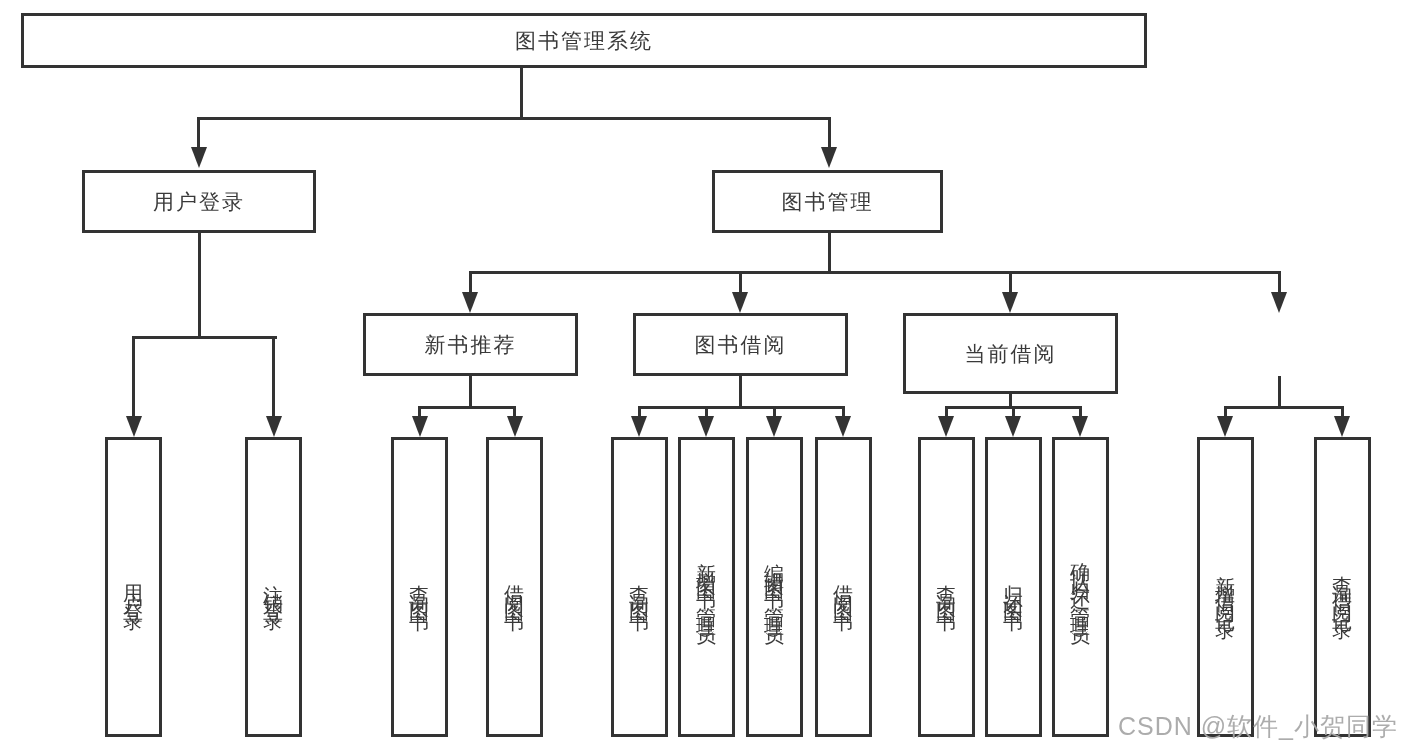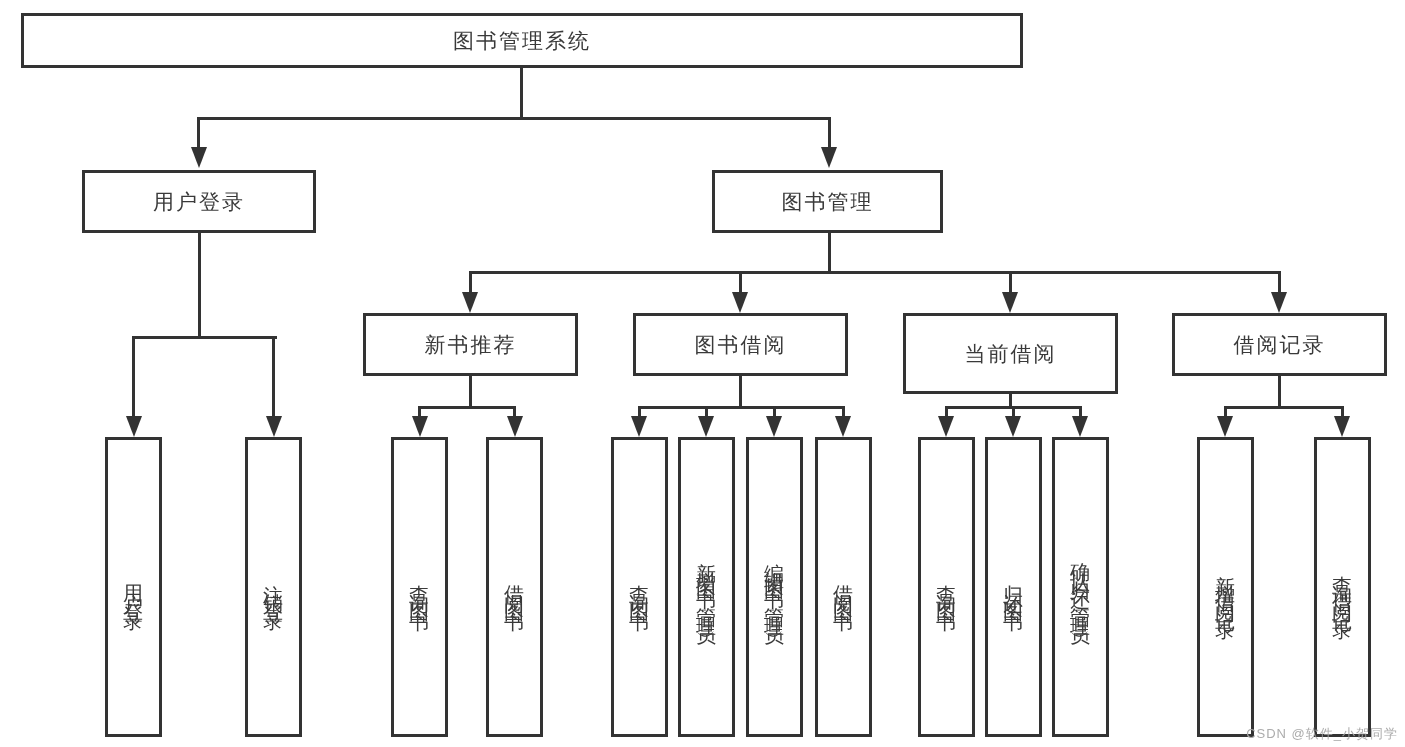--- a/index.html
+++ b/index.html
@@ -17,21 +17,21 @@
     writing-mode:vertical-rl;text-orientation:mixed;
     font-size:20px;letter-spacing:9px;line-height:1.3;white-space:nowrap;
   }
   .line{position:absolute;background:#333333;z-index:1;}
   .arr{
     position:absolute;width:0;height:0;z-index:1;
     border-left:8px solid transparent;border-right:8px solid transparent;
     border-top:21px solid #333333;
   }
   .wm{
-    position:absolute;right:7px;bottom:4px;font-size:13px;letter-spacing:1px;
+    position:absolute;right:7px;bottom:4px;font-size:25px;letter-spacing:1px;
     color:rgba(168,168,168,0.95);z-index:5;white-space:nowrap;
   }
 </style>
 </head>
 <body>
 
 <div id="canvas">
 
   <div class="line" style="left:520px;top:68px;width:3px;height:52px;"></div>
   <div class="line" style="left:197px;top:117px;width:634px;height:3px;"></div>
@@ -85,42 +85,39 @@
   <div class="arr" style="left:1005px;top:416px;"></div>
   <div class="arr" style="left:1072px;top:416px;"></div>
 
   <div class="line" style="left:1278px;top:376px;width:3px;height:32px;"></div>
   <div class="line" style="left:1224px;top:406px;width:120px;height:3px;"></div>
   <div class="line" style="left:1224px;top:406px;width:3px;height:12px;"></div>
   <div class="line" style="left:1341px;top:406px;width:3px;height:12px;"></div>
   <div class="arr" style="left:1217px;top:416px;"></div>
   <div class="arr" style="left:1334px;top:416px;"></div>
 
-  <div class="box" style="left:21px;top:13px;width:1002px;height:55px;">
+  <div class="box" style="left:21px;top:13px;width:1126px;height:55px;">
     <span class="htext">图书管理系统</span>
   </div>
 
   <div class="box" style="left:82px;top:170px;width:234px;height:63px;">
     <span class="htext">用户登录</span>
   </div>
   <div class="box" style="left:712px;top:170px;width:231px;height:63px;">
     <span class="htext">图书管理</span>
   </div>
 
   <div class="box" style="left:363px;top:313px;width:215px;height:63px;">
     <span class="htext">新书推荐</span>
   </div>
   <div class="box" style="left:633px;top:313px;width:215px;height:63px;">
     <span class="htext">图书借阅</span>
   </div>
   <div class="box" style="left:903px;top:313px;width:215px;height:81px;">
     <span class="htext">当前借阅</span>
-  </div>
-  <div class="box" style="left:1172px;top:313px;width:215px;height:63px;">
-    <span class="htext">借阅记录</span>
   </div>
 
   <div class="box" style="left:105px;top:437px;width:57px;height:300px;">
     <span class="vtext">用户登录</span>
   </div>
   <div class="box" style="left:245px;top:437px;width:57px;height:300px;">
     <span class="vtext">注销登录</span>
   </div>
 
   <div class="box" style="left:391px;top:437px;width:57px;height:300px;">

